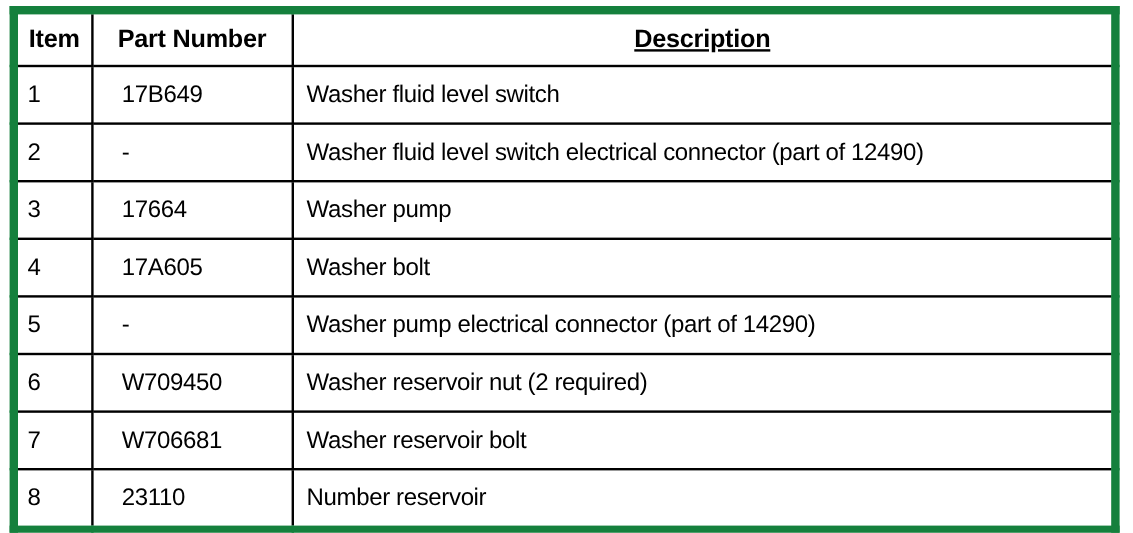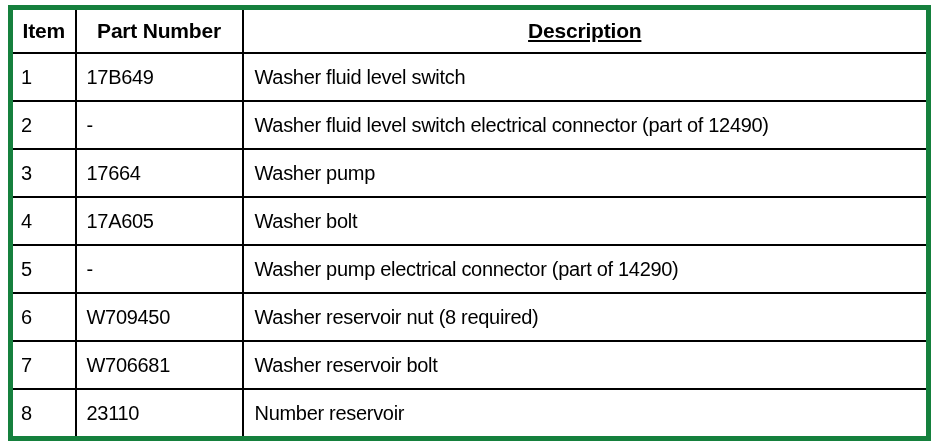--- a/index.html
+++ b/index.html
@@ -24,21 +24,21 @@
   }
 
   .parts-table {
     position: absolute;
     left: 8px;
     top: 5px;
     width: 918px;
     border-collapse: collapse;
     table-layout: fixed;
     background: #ffffff;
-    border: 5px solid #15803d;
+    border: 7px solid #15803d;
   }
 
   .parts-table col.col-item        { width: 65px; }
   .parts-table col.col-part        { width: 167px; }
   .parts-table col.col-description { width: 686px; }
 
   .parts-table th,
   .parts-table td {
     border: 2px solid #000000;
     padding: 0;
@@ -73,21 +73,21 @@
     letter-spacing: -0.3px;
     text-align: left;
     white-space: nowrap;
     overflow: hidden;
   }
 
   .parts-table tbody td.cell-item {
     padding: 0 0 0 8px;
   }
   .parts-table tbody td.cell-part {
-    padding: 0 0 0 10px;
+    padding: 0 0 0 24px;
   }
   .parts-table tbody td.cell-description {
     padding: 0 0 0 11px;
   }
 </style>
 </head>
 <body>
 
 <div class="sheet">
 
@@ -126,21 +126,21 @@
         <td class="cell-description">Washer bolt</td>
       </tr>
       <tr>
         <td class="cell-item">5</td>
         <td class="cell-part">-</td>
         <td class="cell-description">Washer pump electrical connector (part of 14290)</td>
       </tr>
       <tr>
         <td class="cell-item">6</td>
         <td class="cell-part">W709450</td>
-        <td class="cell-description">Washer reservoir nut (8 required)</td>
+        <td class="cell-description">Washer reservoir nut (2 required)</td>
       </tr>
       <tr>
         <td class="cell-item">7</td>
         <td class="cell-part">W706681</td>
         <td class="cell-description">Washer reservoir bolt</td>
       </tr>
       <tr>
         <td class="cell-item">8</td>
         <td class="cell-part">23110</td>
         <td class="cell-description">Number reservoir</td>

